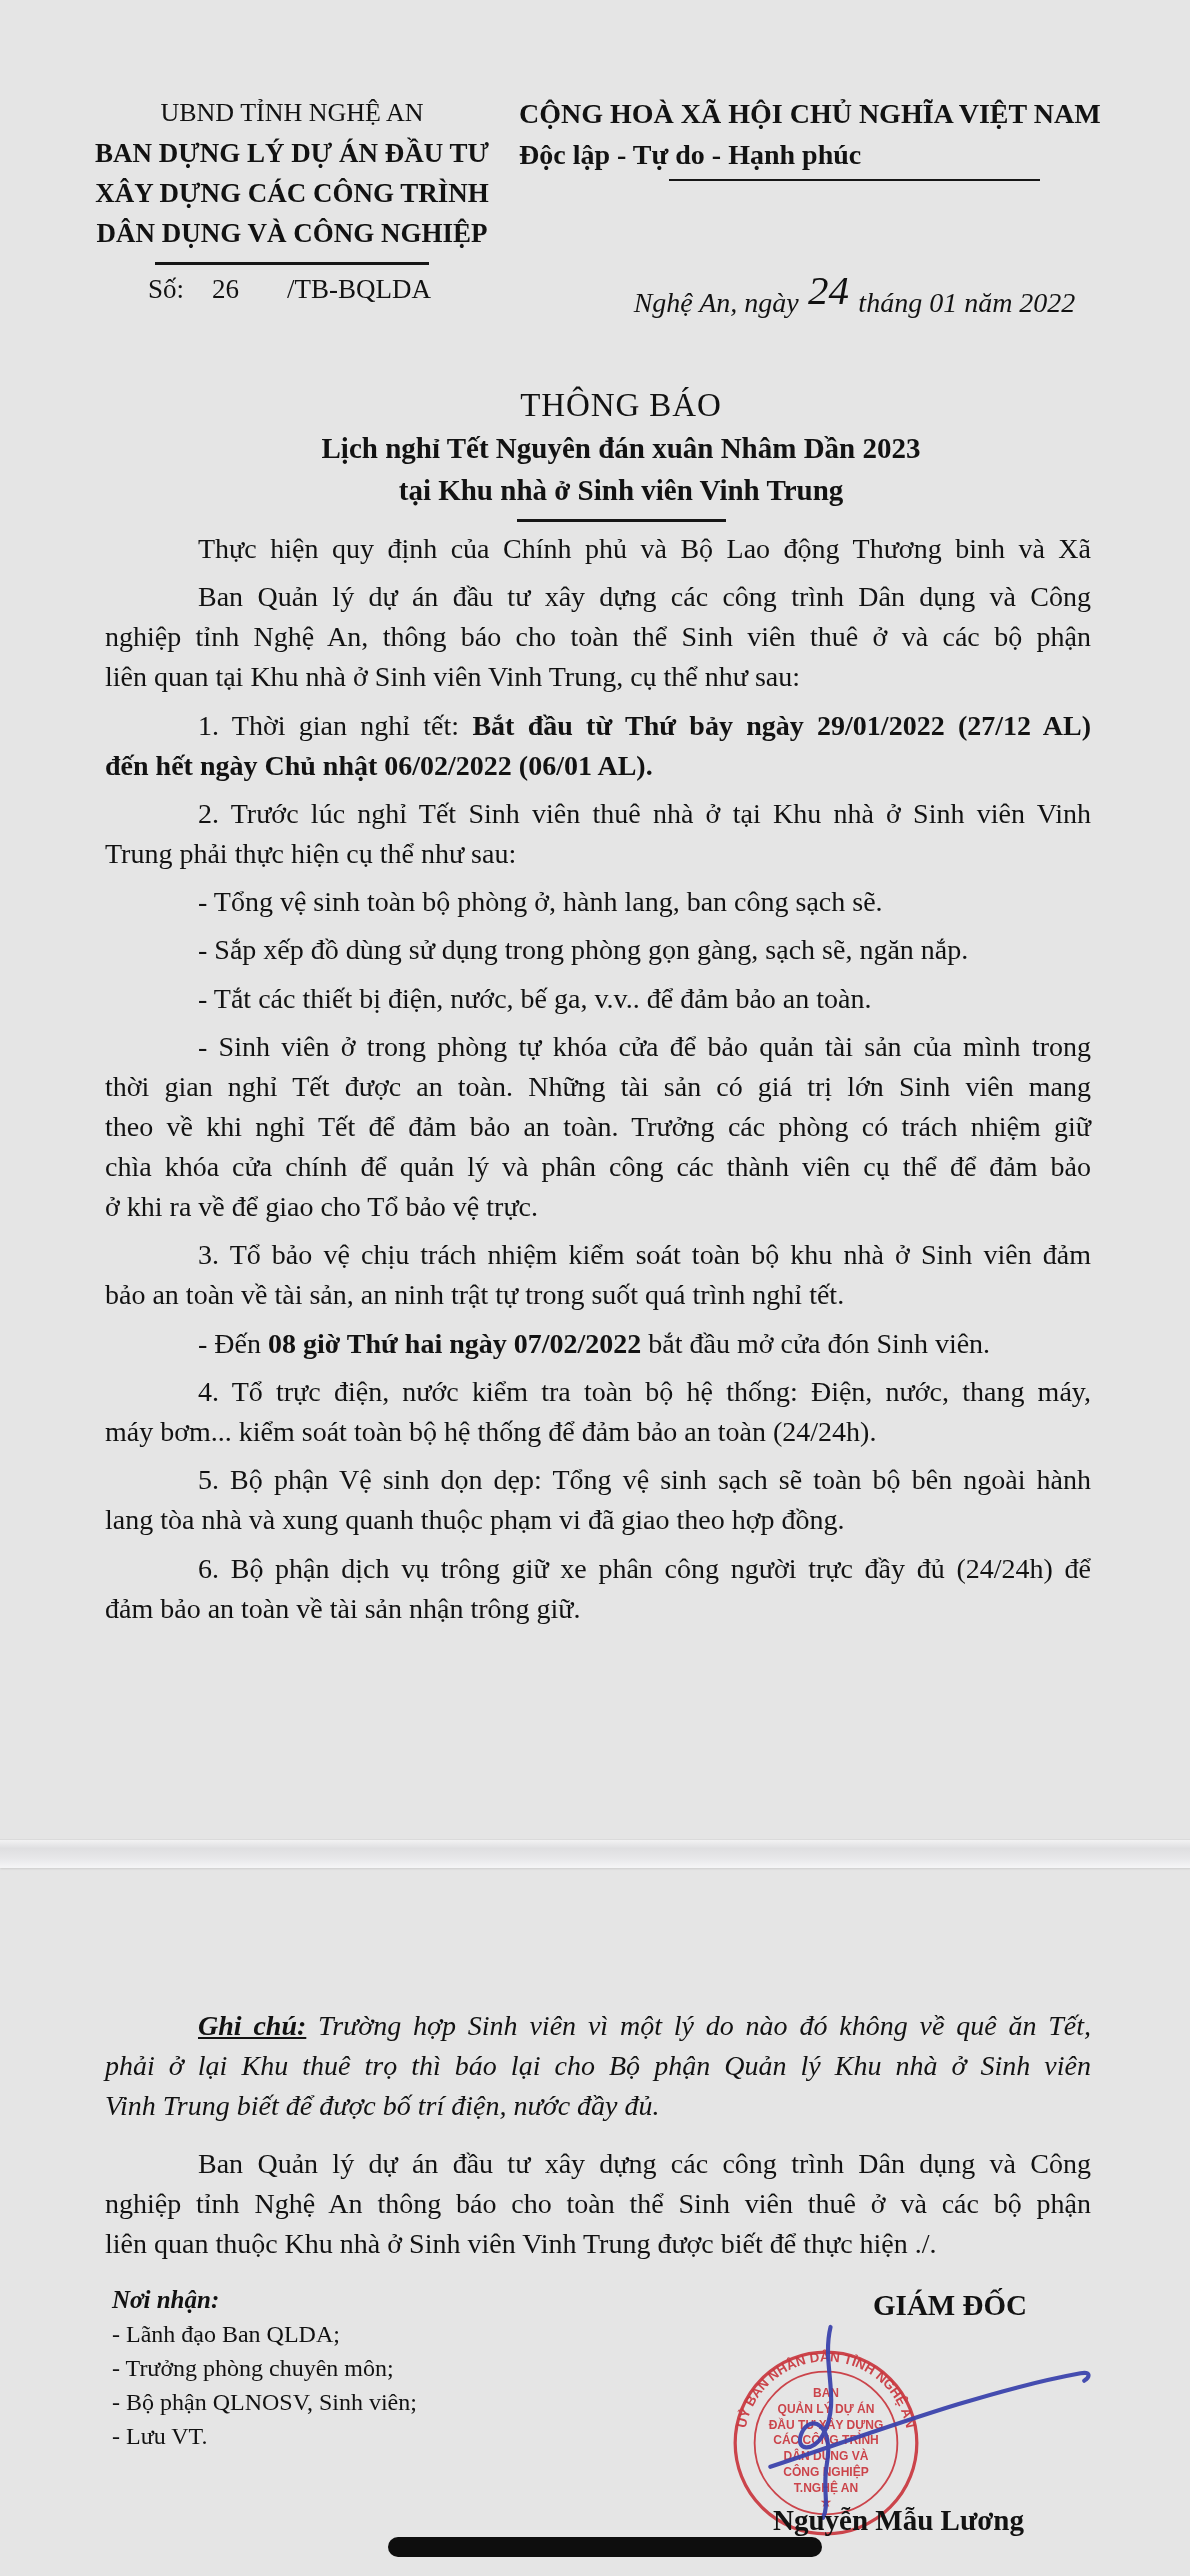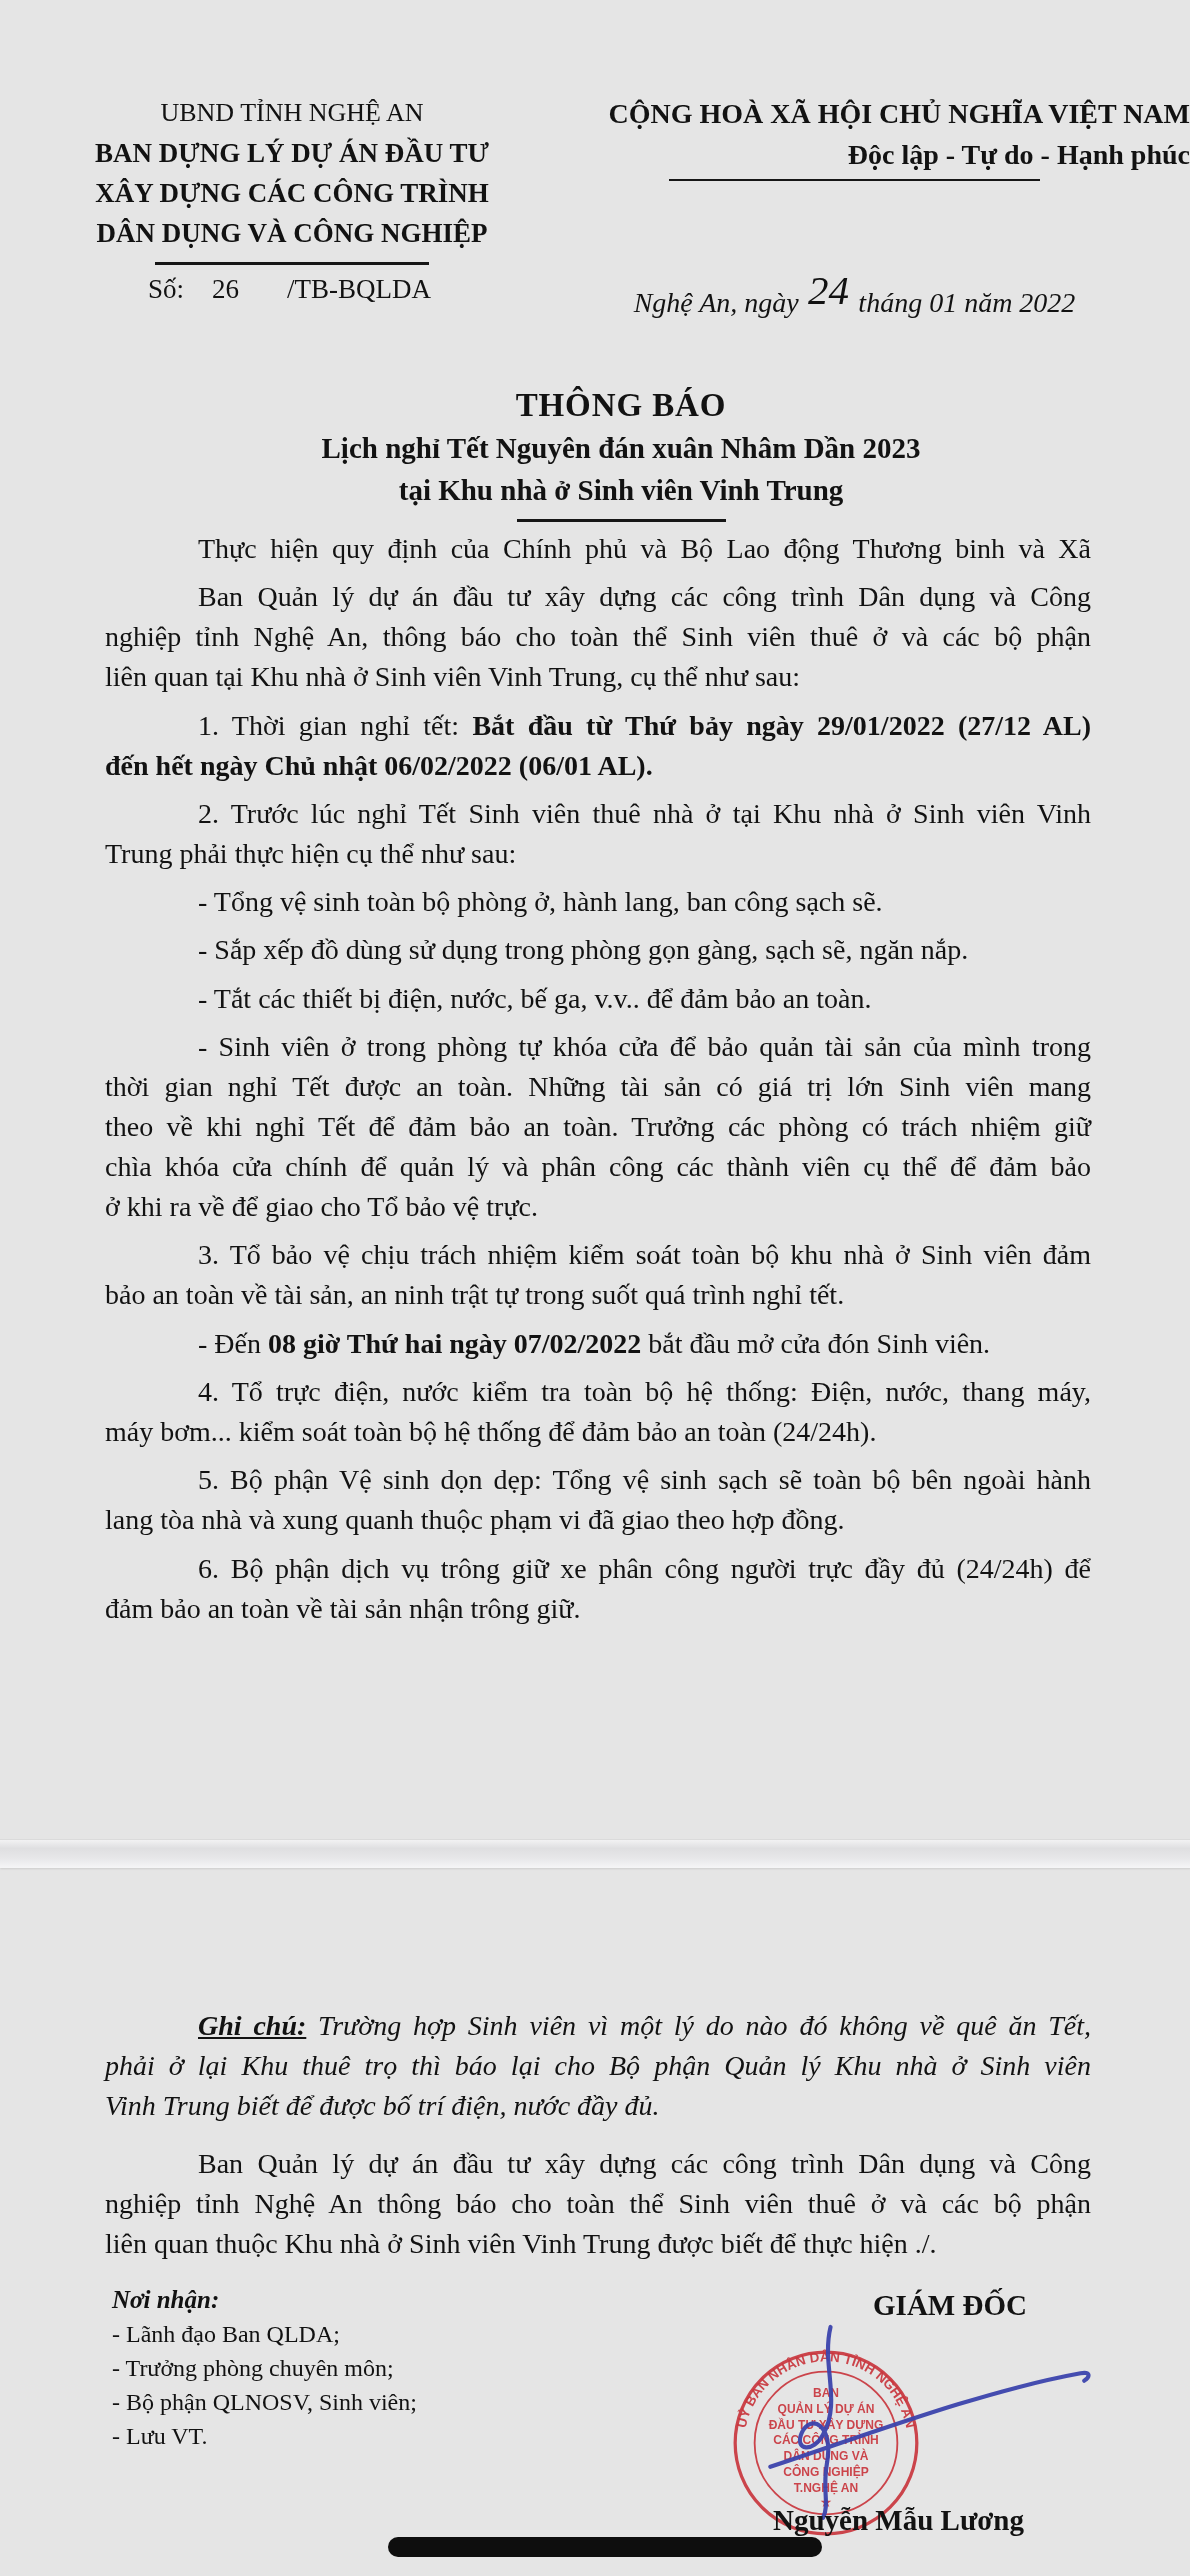--- a/index.html
+++ b/index.html
@@ -3,33 +3,33 @@
 <meta charset="utf-8">
 <style>
   html,body{margin:0;padding:0;background:#ffffff;}
   .page{position:relative;width:1191px;height:2576px;background:#e5e5e5;overflow:hidden;
         font-family:"Liberation Serif","DejaVu Serif",serif;color:#121212;}
   
   .hdr-left{position:absolute;left:65px;top:93px;width:454px;text-align:center;line-height:40px;}
   .hdr-left .l1{font-size:26px;}
   .hdr-left .lb{font-size:27px;font-weight:bold;}
   .hdr-left .rule{width:274px;height:2.8px;background:#161616;margin:9.3px auto 0;}
-  .hdr-right{position:absolute;left:519px;top:93px;width:671px;text-align:right;line-height:41px;}
+  .hdr-right{position:absolute;left:519px;top:93px;width:671px;text-align:left;line-height:41px;}
   .hdr-right .l1{font-size:28px;font-weight:bold;white-space:nowrap;}
   .hdr-right .l2{font-size:28px;font-weight:bold;}
   .hdr-right .rule{width:371px;height:2.8px;background:#161616;margin:3.7px auto 0;}
   .so-line{position:absolute;left:148px;top:274px;font-size:27px;}
   .so-line .num{margin-left:28px;}
   .so-line .suf{margin-left:48px;}
   .date-line{position:absolute;left:519px;top:274px;width:671px;text-align:center;
              font-style:italic;font-size:28px;}
   .date-line .day{font-size:41px;position:relative;top:-8.3px;margin:0 9.3px;}
   
   .title{position:absolute;left:139px;top:383px;width:964px;text-align:center;}
-  .title .t1{font-size:33px;font-weight:bold;line-height:44px;letter-spacing:0.9px;}
+  .title .t1{font-size:33px;font-weight:normal;line-height:44px;letter-spacing:0.9px;}
   .title .t2{font-size:29px;font-weight:bold;line-height:42px;}
   .title .rule{width:209px;height:2.8px;background:#161616;margin:8.3px auto 0;}
   
   .body-text{position:absolute;left:105px;top:529px;width:986px;font-size:28px;line-height:40px;}
   .blk{margin-bottom:8.3px;}
   .line{white-space:normal;}
   .line.full{text-align:justify;text-align-last:justify;}
   .ind{text-indent:93px;}
   .b{font-weight:bold;}
   

